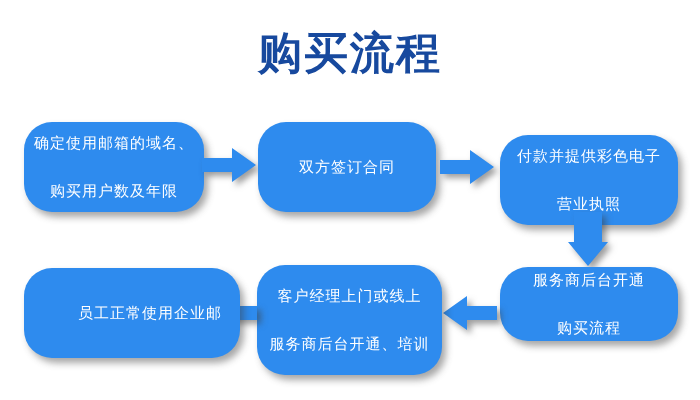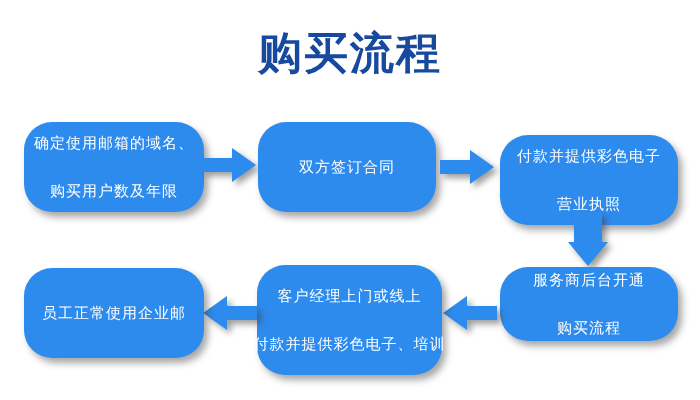--- a/index.html
+++ b/index.html
@@ -42,21 +42,21 @@
     font-size:15px;
     line-height:32px;
     letter-spacing:1px;
     white-space:nowrap;
   }
   .b1{left:24px;  top:122px; width:180px; height:90px;}
   .b2{left:258px; top:122px; width:178px; height:90px;justify-content:center;}
   .b3{left:500px; top:122px; width:178px; height:90px;margin-top:13px;}
   .b4{left:500px; top:267px; width:178px; height:74px;}
   .b5{left:257px; top:265px; width:185px; height:110px;}
-  .b6{left:24px;  top:268px; width:180px; height:90px;}
+  .b6{left:24px;  top:268px; width:180px; height:90px;padding-left:36px;}
   .arrow{
     position:absolute;
     color:var(--box-blue);
     filter:drop-shadow(4px 4px 3px rgba(60,60,60,0.5));
   }
   .a1{left:202px; top:148px;}
   .a2{left:440px; top:150px;}
   .a3{left:568px; top:212px;}
   .a4{left:443px; top:296px;}
   .a5{left:203px; top:296px;}
@@ -98,21 +98,21 @@
     <div class="line">服务商后台开通</div>
     <div class="line">购买流程</div>
   </div>
 
   <svg class="arrow a4" width="54" height="34" viewBox="0 0 54 34">
     <polygon points="54,10 24,10 24,0 0,17 24,34 24,24 54,24" fill="currentColor"></polygon>
   </svg>
 
   <div class="box b5">
     <div class="line">客户经理上门或线上</div>
-    <div class="line">付款并提供彩色电子、培训</div>
+    <div class="line">服务商后台开通、培训</div>
   </div>
 
   <svg class="arrow a5" width="54" height="34" viewBox="0 0 54 34">
     <polygon points="54,10 24,10 24,0 0,17 24,34 24,24 54,24" fill="currentColor"></polygon>
   </svg>
 
   <div class="box b6">
     <div class="line">员工正常使用企业邮</div>
   </div>
 

